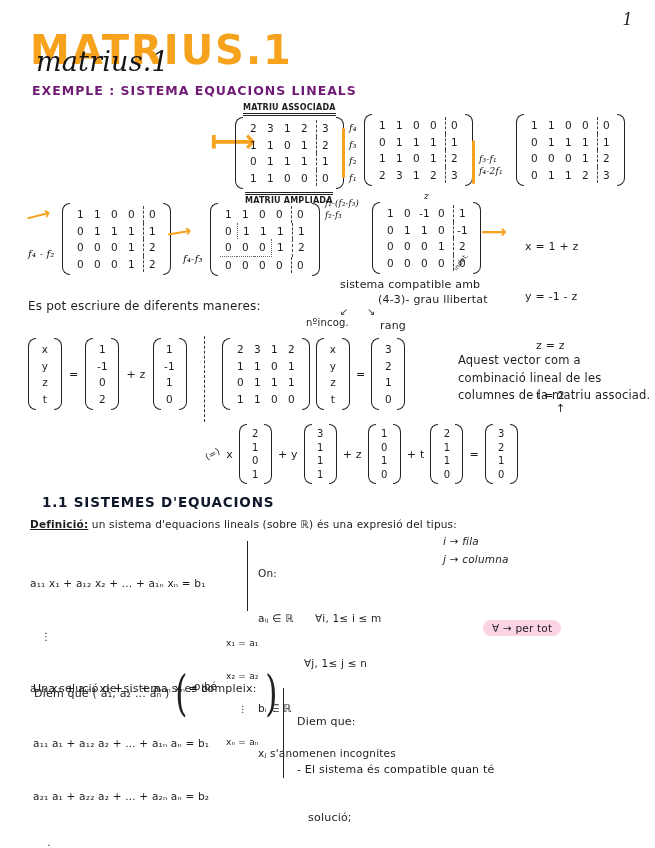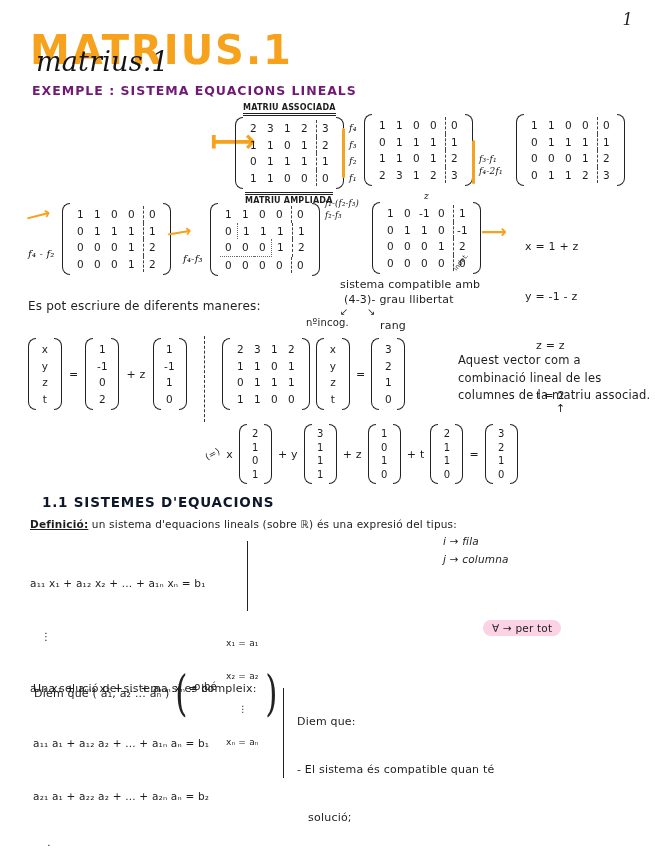--- a/index.html
+++ b/index.html
@@ -301,21 +301,21 @@
 
   <div class="abs hw" style="left:525px;top:206px;font-size:11px;line-height:16.5px;">
     <div>x = 1 + z</div>
     <div>y = -1 - z</div>
     <div>   z = z</div>
     <div>   t = 2</div>
   </div>
 
   <div class="abs" style="left:340px;top:277px;font-size:11px;line-height:15px;">
     <div>sistema compatible amb</div>
-    <div style="padding-left:4px;">(4-3)- grau llibertat</div>
+    <div style="padding-left:4px;margin-left:34px;">(4-3)- grau llibertat</div>
   </div>
   <div class="abs" style="left:340px;top:306px;font-size:10px;">↙</div>
   <div class="abs" style="left:367px;top:306px;font-size:10px;">↘</div>
   <div class="abs" style="left:306px;top:317px;font-size:10px;">nºincog.</div>
   <div class="abs" style="left:380px;top:319px;font-size:11px;">rang</div>
 
   <div class="abs" style="left:28px;top:299px;font-size:12px;">Es pot escriure de diferents maneres:</div>
 
   <div class="abs grp" style="left:28px;top:338px;gap:7px;">
     <div class="matrix vec">
@@ -555,20 +555,27 @@
   <div class="abs" style="left:30px;top:518px;font-size:10.5px;">
     <span class="underl" style="font-weight:700;">Definició:</span><span> un sistema d'equacions lineals (sobre ℝ) és una expresió del tipus:</span>
   </div>
 
   <div class="abs hw b10" style="left:30px;top:540px;">
     <div>a₁₁ x₁ + a₁₂ x₂ + ... + a₁ₙ xₙ = b₁</div>
     <div>   ⋮</div>
     <div>aₘ₁ x₁ + aₘ₂ x₂ + ... + aₘₙ xₙ = bₙ</div>
   </div>
   <div class="abs vline" style="left:247px;top:541px;height:70px;"></div>
+  <div class="abs hw" style="left:258px;top:536px;font-size:10.5px;line-height:15px;">
+    <div>On:</div>
+    <div>aᵢⱼ ∈ ℝ      ∀i, 1≤ i ≤ m</div>
+    <div>             ∀j, 1≤ j ≤ n</div>
+    <div>bᵢ ∈ ℝ</div>
+    <div>xⱼ s'anomenen incognites</div>
+  </div>
   <div class="abs" style="left:443px;top:532px;font-size:10.5px;line-height:18px;font-style:italic;">
     <div>i → fila</div>
     <div>j → columna</div>
   </div>
 
   <div class="abs grp" style="left:34px;top:616px;gap:3px;">
     <span style="font-size:11px;">Diem que  ( a₁, a₂ ... aₙ )</span>
     <span class="bigpar" style="font-size:48px;">(</span>
     <span style="font-size:10px;margin-top:-14px;">o bé</span>
     <div class="hw" style="font-size:9px;line-height:11px;margin-left:6px;">

